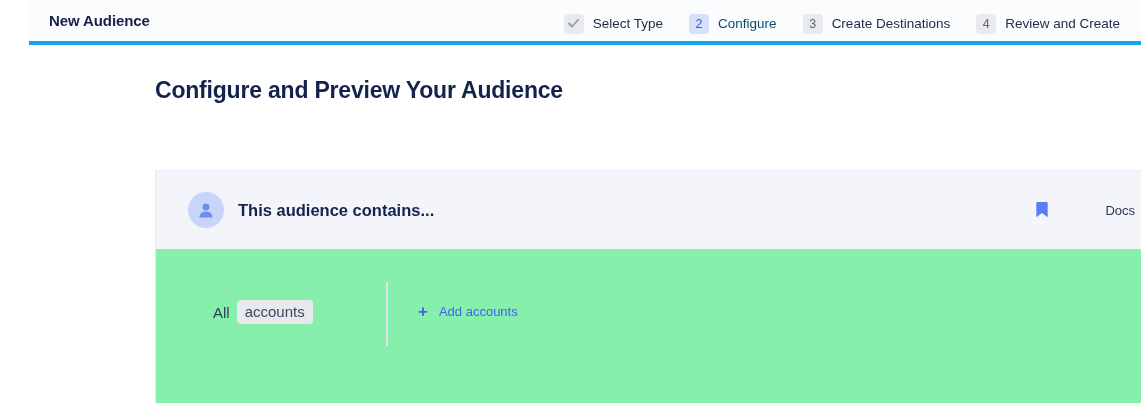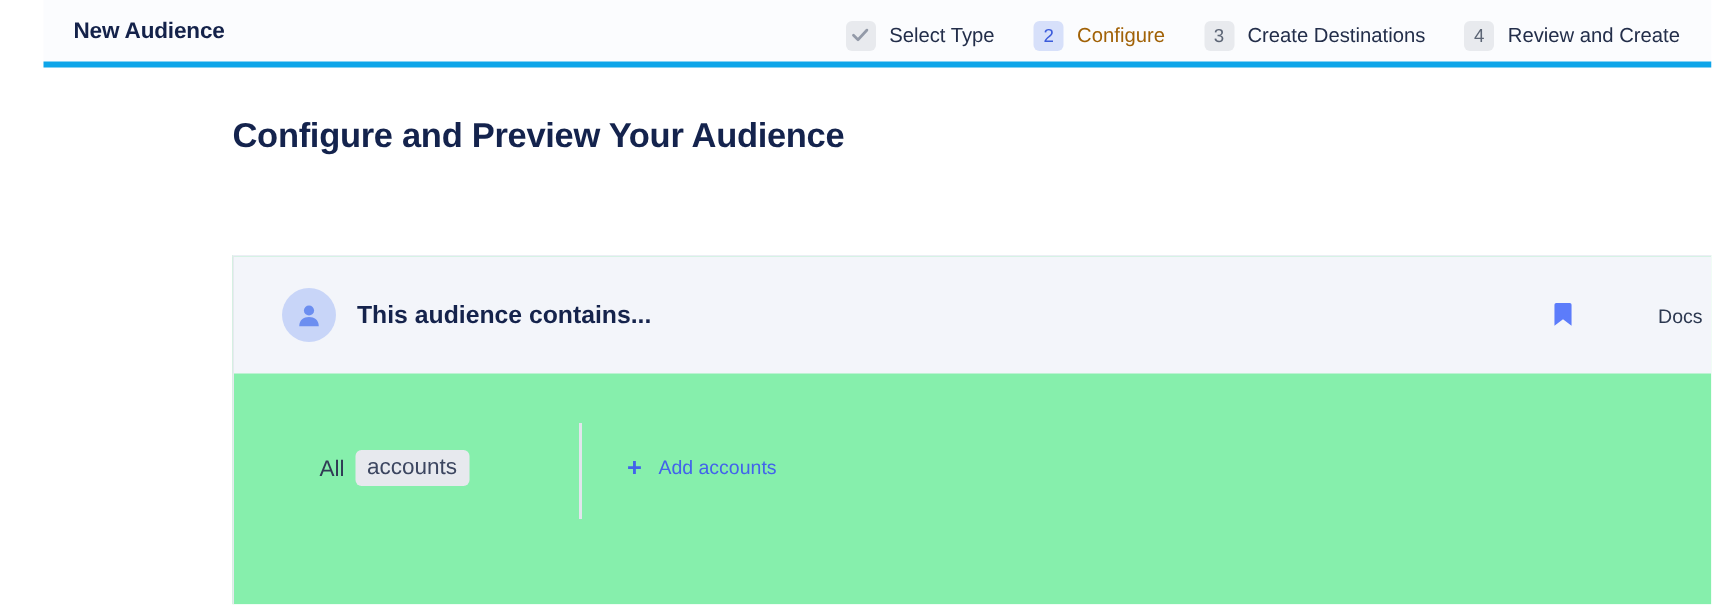--- a/index.html
+++ b/index.html
@@ -12,21 +12,21 @@
     background: #fbfcfe; border-bottom: 4px solid #0ea5e9;
     display: flex; align-items: center; margin-left: 29px; }
   .topbar-title { padding-left: 20px; font-size: 15px; font-weight: 700; color: #14224a; letter-spacing: -0.1px; }
   .stepper { position: absolute; right: 50px; top: 0; height: 47px; display: flex; align-items: center; gap: 26px; }
   .step { display: flex; align-items: center; gap: 9px; cursor: default; }
   .step-badge { width: 20px; height: 20px; border-radius: 4px; display: flex; align-items: center; justify-content: center;
     font-size: 12.5px; background: #e8eaee; color: #5c6575; }
   .step.done .step-badge { background: #e8eaee; }
   .step.active .step-badge { background: #d7e0fa; color: #3b5bdb; font-weight: 500; }
   .step-label { font-size: 13.5px; color: #232e4a; }
-  .step.active .step-label { color: #a16207; }
+  .step.active .step-label { color: #0c4a6e; }
 
   
   .page-heading { position: absolute; left: 155px; top: 77px; font-size: 23px; font-weight: 700;
     color: #14234d; letter-spacing: -0.2px; }
 
   
   .card { position: absolute; left: 155px; top: 170px; width: 986px; height: 233px;
     background: #86efac; border-left: 1px solid #e7e9ef; border-top: 1px solid #eceef5; }
   .card-header { height: 78px; background: #f3f5fa; display: flex; align-items: center; padding: 0 6px 0 32px; }
   .avatar { width: 36px; height: 36px; border-radius: 50%; background: #c8d5f8;

